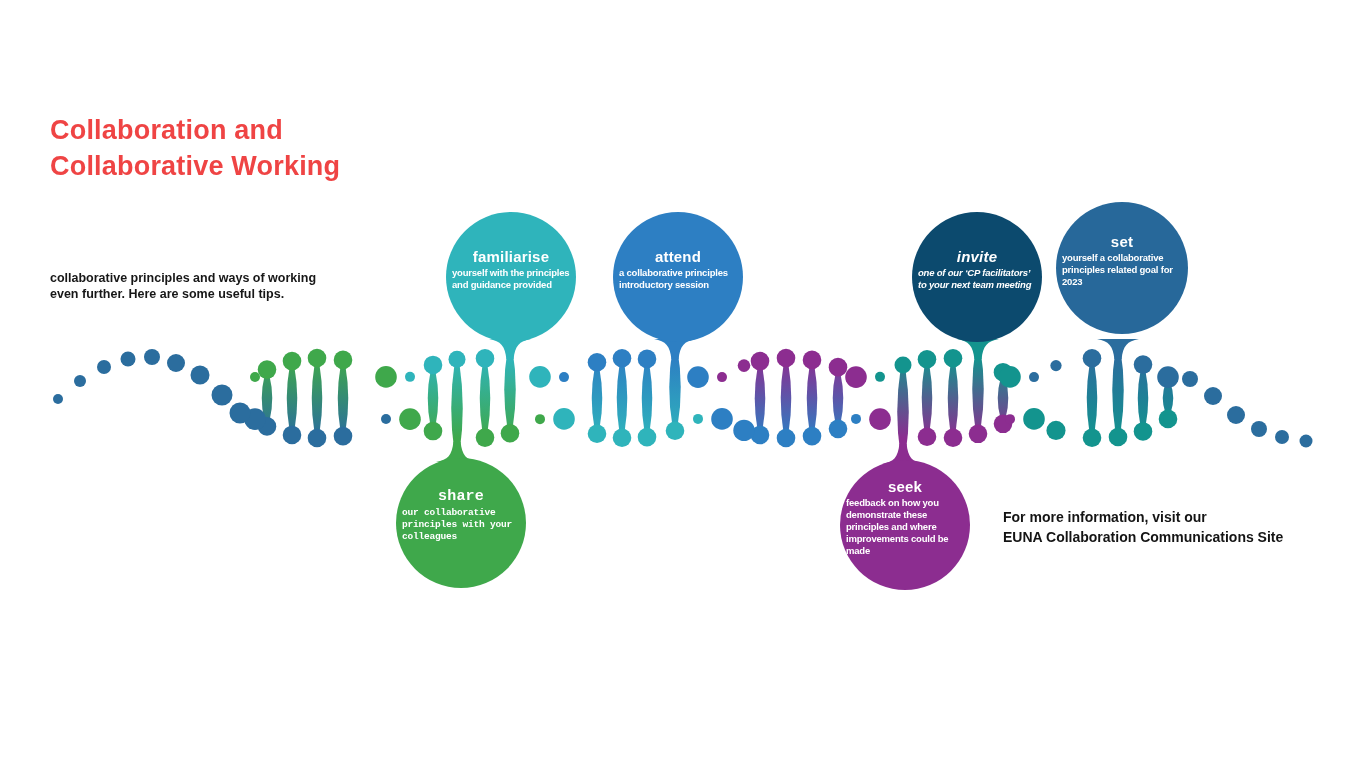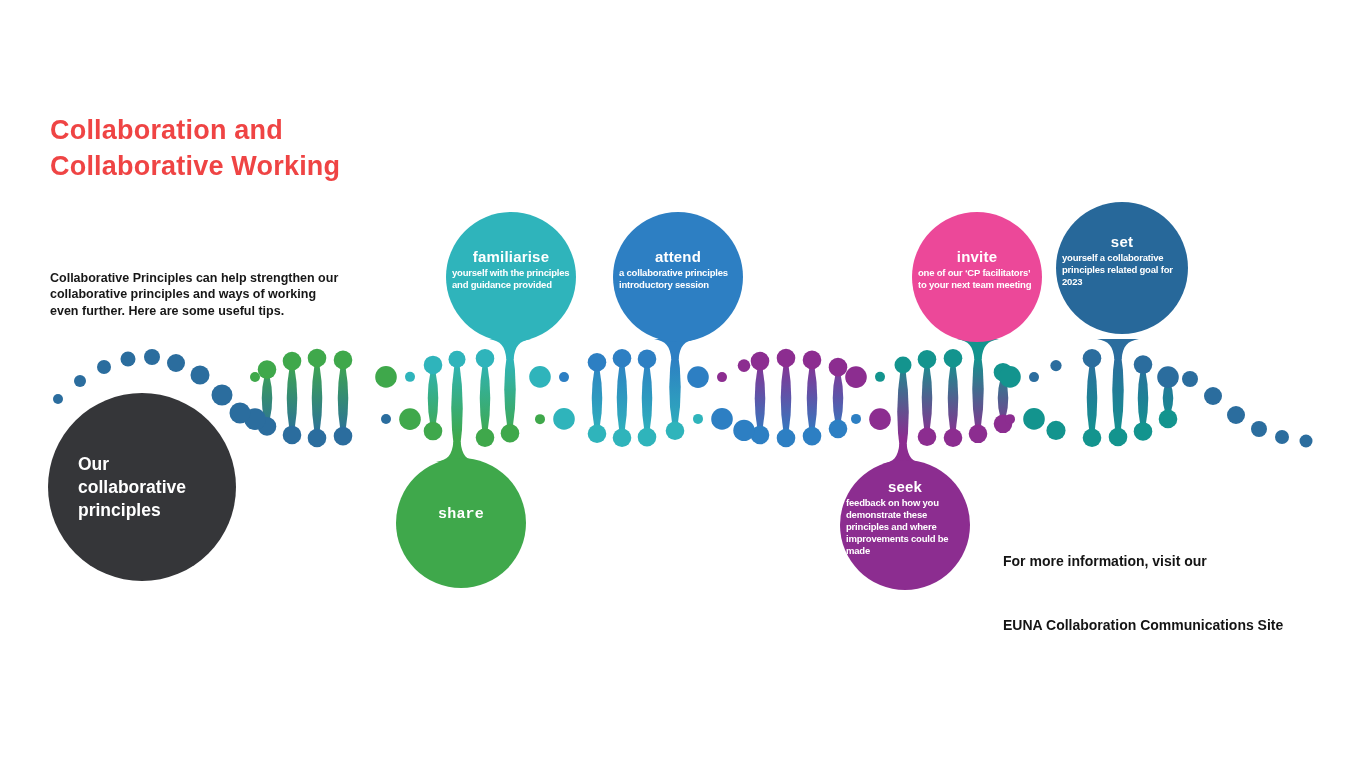--- a/index.html
+++ b/index.html
@@ -22,21 +22,21 @@
   .tip .kw{display:block;font-size:15px;font-weight:bold;margin-bottom:2px;letter-spacing:.2px;}
   .tip .desc{display:block;font-size:9.5px;line-height:12px;font-weight:bold;letter-spacing:-.2px;}
   #tip-familiarise{left:446px;top:212px;}
   #tip-attend{left:613px;top:212px;}
   #tip-invite{left:912px;top:212px;}
   #tip-set{left:1056px;top:202px;width:132px;height:132px;}
   #tip-share{left:396px;top:458px;}
   #tip-seek{left:840px;top:460px;}
 
   .footer-note{position:absolute;left:1003px;top:508px;font-size:14px;line-height:19.5px;font-weight:bold;color:#141414;}
-  .footer-note span{display:block;margin-top:44px;}
+  .footer-note span{display:block;}
 </style>
 </head>
 <body>
 
 <main class="poster">
 
   <svg id="dna-svg" aria-hidden="true" viewBox="0 0 1366 768">
       <defs>
         <linearGradient id="sg0" gradientUnits="userSpaceOnUse" x1="0" y1="358" x2="0" y2="438">
           <stop offset="0" stop-color="#3fa84b"></stop>
@@ -184,51 +184,48 @@
     </svg>
 
   <header class="title-block">
     <h1>
       <span>Collaboration and</span>
       <span>Collaborative Working</span>
     </h1>
   </header>
 
   <p class="intro">
-    <span>Collaborative Principles can help strengthen our</span>
     <span>collaborative principles and ways of working</span>
     <span>even further. Here are some useful tips.</span>
   </p>
 
-  <div class="circle hub" style="background: rgb(53, 54, 57);">
-    <span>Our collaborative principles</span>
-  </div>
 
   <div class="circle tip" id="tip-familiarise" style="background: rgb(47, 180, 187);">
     <span class="kw">familiarise</span>
     <span class="desc">yourself with the principles and guidance provided</span>
   </div>
 
   <div class="circle tip" id="tip-attend" style="background: rgb(45, 127, 195);">
     <span class="kw">attend</span>
     <span class="desc">a collaborative principles introductory session</span>
   </div>
 
-  <div class="circle tip" id="tip-invite" style="background: #ec4899;">
+  <div class="circle tip" id="tip-invite" style="background: #0c4a6e; font-style: italic;">
     <span class="kw">invite</span>
     <span class="desc">one of our ‘CP facilitators’ to your next team meeting</span>
   </div>
 
   <div class="circle tip" id="tip-set" style="background: rgb(39, 104, 154);">
     <span class="kw">set</span>
     <span class="desc">yourself a collaborative principles related goal for 2023</span>
   </div>
 
   <div class="circle tip" id="tip-share" style="background: rgb(63, 168, 75); font-family: Liberation Mono, monospace;">
     <span class="kw">share</span>
+    <span class="desc">our collaborative principles with your colleagues</span>
   </div>
 
   <div class="circle tip" id="tip-seek" style="background: rgb(140, 45, 144);">
     <span class="kw">seek</span>
     <span class="desc">feedback on how you demonstrate these principles and where improvements could be made</span>
   </div>
 
   <footer class="footer-note">
     <span>For more information, visit our</span>
     <span>EUNA Collaboration Communications Site</span>

